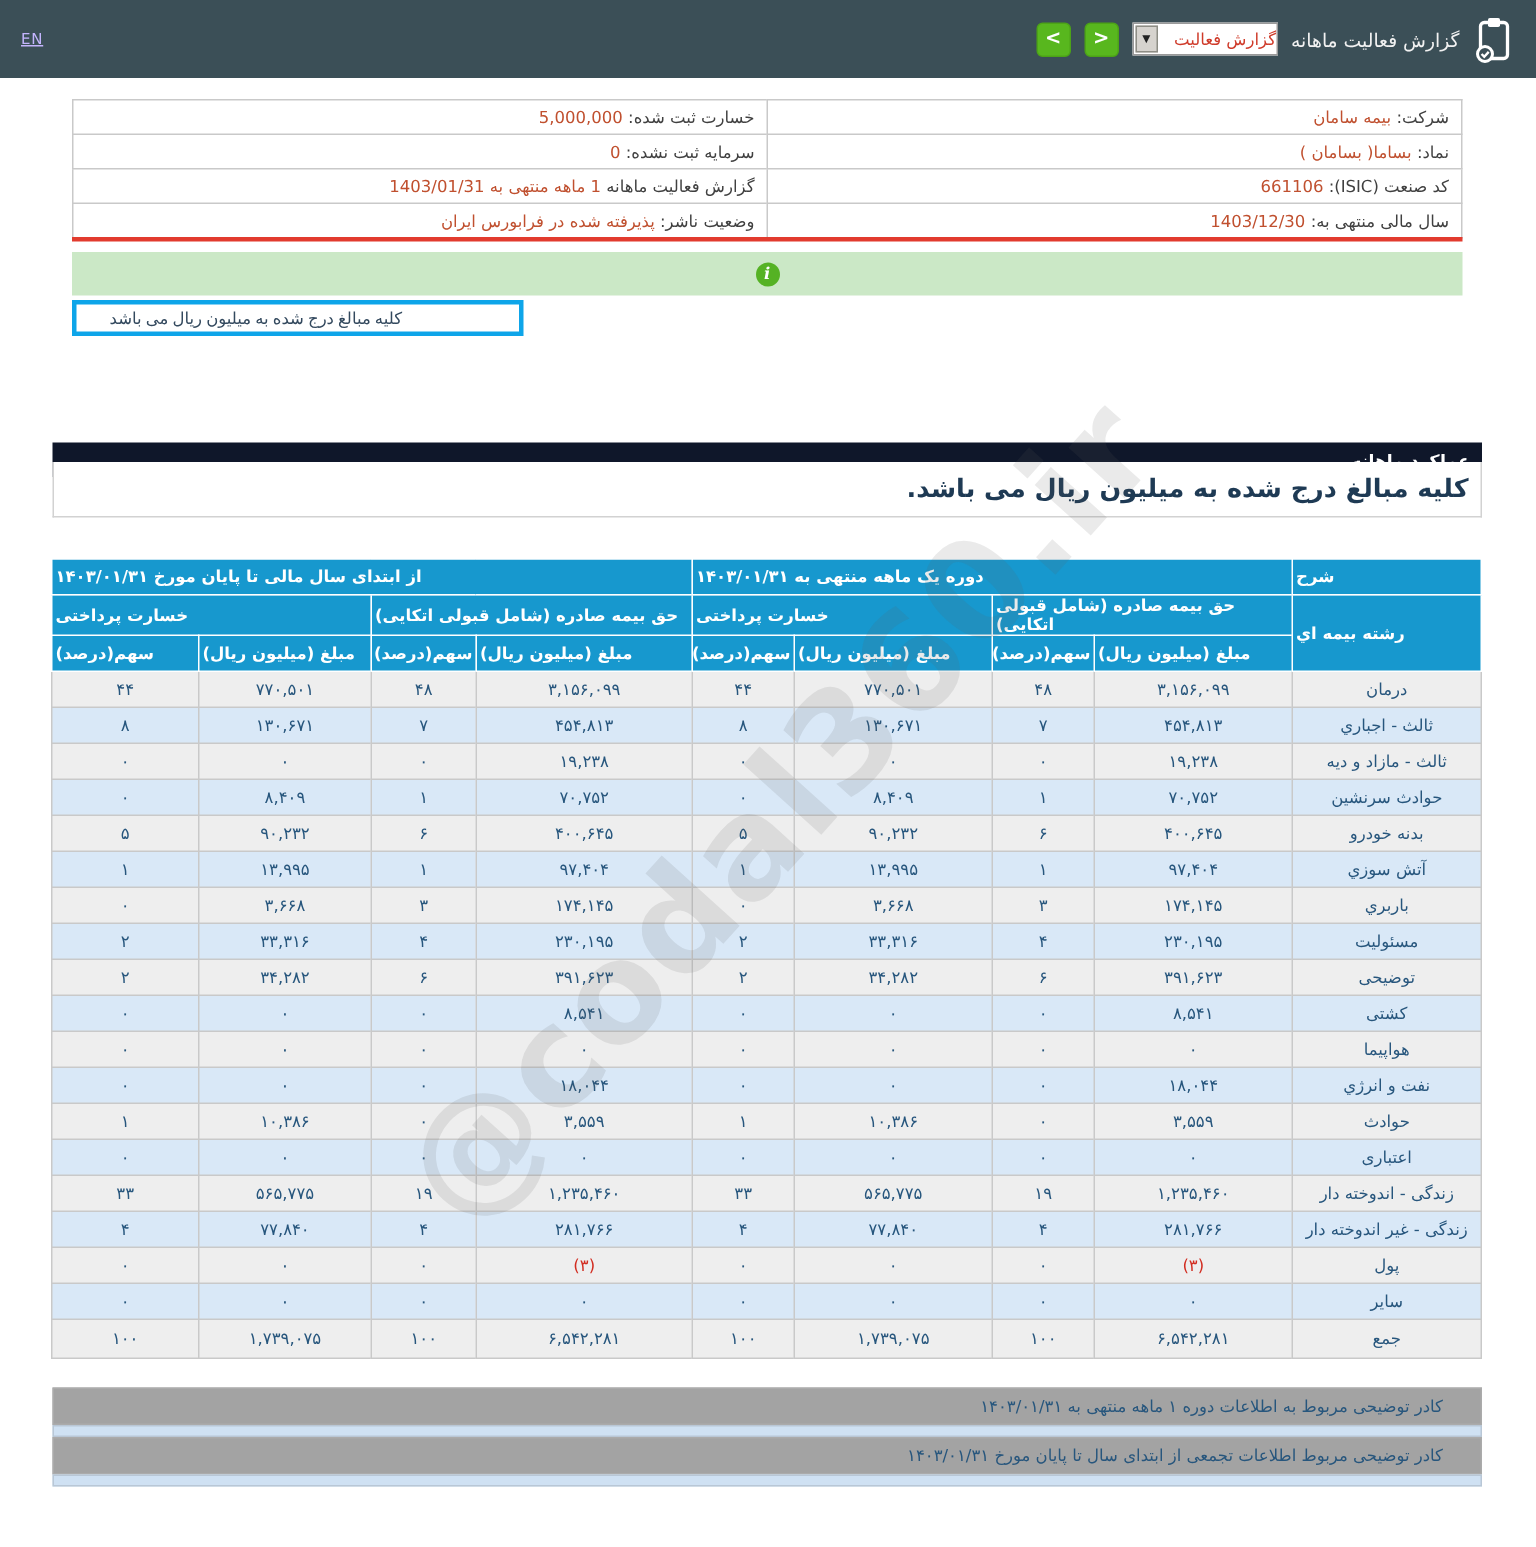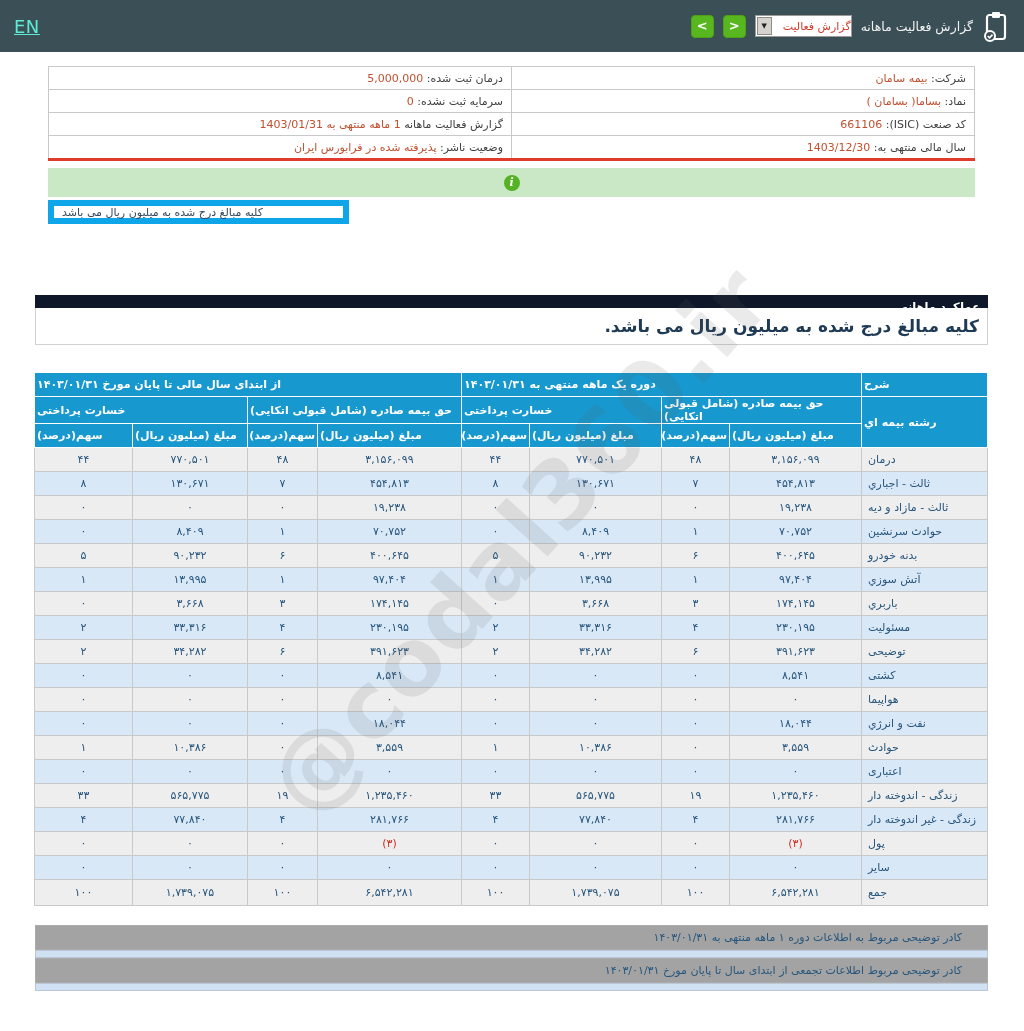--- a/index.html
+++ b/index.html
@@ -1,21 +1,21 @@
 <!DOCTYPE html>
 <html lang="fa"><head>
 <meta charset="utf-8">
 <style>
   * { box-sizing: border-box; margin: 0; padding: 0; }
   html,body { width:1024px; background:#fff; }
   body { font-family:"DejaVu Sans", sans-serif; position:relative; height:1031px; overflow:hidden; }
 
   
   .topbar { height:52px; background:#3b4f57; display:flex; align-items:center; padding:0 14px; }
-  .en-link { color:#5eead4; font-size:18px; text-decoration:underline; letter-spacing:.5px; }
+  .en-link { color:#c4b5fd; font-size:10px; text-decoration:underline; letter-spacing:.5px; }
   .topbar-right { margin-left:auto; display:flex; align-items:center; gap:9px; }
   .nav-btn { width:23px; height:23px; background:#58b71e; border:1px solid #4ca317; border-radius:4px;
              color:#fff; font-weight:bold; font-size:13px; line-height:20px; text-align:center; cursor:pointer; }
   .report-select { width:97px; height:22px; background:#fff; border:1px solid #9a9a9a; display:flex;
                    align-items:center; flex-direction:row; cursor:pointer; }
   .report-select .arrow-box { width:15px; height:18px; margin:1px; background:#d6d3ce; border:1px solid #8d8d85;
                    font-size:7px; color:#222; display:flex; align-items:center; justify-content:center; }
   .report-select .sel-text { flex:1; color:#cf3b2a; font-size:11px; text-align:right; direction:rtl;
                    white-space:nowrap; overflow:hidden; padding-left:1px; }
   .topbar-title { color:#f2f2f2; font-size:12.5px; direction:rtl; }
@@ -33,38 +33,38 @@
   .red-rule { position:absolute; left:48px; top:158px; width:927px; height:3px; background:#e23b2e; }
 
   .green-banner { position:absolute; left:48px; top:168px; width:927px; height:29px; background:#cbe8c6;
                   display:flex; align-items:center; justify-content:center; gap:6px; direction:rtl;
                   color:#2e7031; font-size:12px; }
   .info-circle { width:16px; height:16px; border-radius:50%; background:#55b224; color:#fff; font-size:11px;
                  font-weight:bold; display:inline-flex; align-items:center; justify-content:center;
                  font-family:"DejaVu Serif", serif; font-style:italic; }
 
   .unit-box { position:absolute; left:48px; top:200px; width:301px; height:24px; background:#fff;
-              border:6px solid #0ea5e9; display:flex; align-items:center; justify-content:flex-end;
-              direction:rtl; padding:0 8px; font-size:11px; color:#33495e; }
+              border:3px solid #0ea5e9; display:flex; align-items:center; justify-content:flex-end;
+              direction:rtl; padding:0 22px; font-size:11px; color:#33495e;font-family:Liberation Serif, serif; }
 
   
   .section-bar { position:absolute; left:35px; top:295px; width:953px; height:23px; background:#0f172a;
                  color:#fff; font-size:11.5px; font-weight:bold; display:flex; align-items:center;
                  direction:rtl; padding:0 8px; }
   .section-note { position:absolute; left:35px; top:308px; width:953px; height:37px; background:#fff;
                   border:1px solid #d2d2d2; border-top:none; display:flex; align-items:center;
                   direction:rtl; padding:0 8px; font-size:17px; font-weight:bold; color:#1e3a54; }
 
   
   .main-table-wrap { position:absolute; left:35px; top:372px; width:953px; }
   table.main { border-collapse:collapse; table-layout:fixed; width:953px; direction:rtl; font-size:11px; }
   table.main th { background:#1798ce; color:#fff; font-weight:bold; border:1px solid #fff;
                   height:24px; text-align:left; padding:0 2px; }
   table.main td { border:1px solid #c9c9c9; height:24px; color:#27567d; }
-  table.main td.line { text-align:left; padding:0 6px; }
+  table.main td.line { text-align:center; padding:0 6px; }
   table.main td.num { text-align:center; direction:ltr; }
   table.main tbody tr:nth-child(odd) td { background:#eeeeee; }
   table.main tbody tr:nth-child(even) td { background:#d9e8f7; }
   table.main tr.total td { background:#fbdc9b; height:26px; }
   table.main td.neg { color:#d22d21; }
 
   
   .footer-row { position:absolute; left:35px; width:953px; height:25px; background:#a3a3a3;
                 border:1px solid #ababab; display:flex; align-items:center; direction:rtl;
                 padding:0 25px; font-size:11px; color:#27567d; }
@@ -102,21 +102,21 @@
 <div class="content">
 
   <table class="info-table">
     <tbody>
         <tr>
       <td style="width:50%">
         <span class="info-label">شرکت:</span>
         <span class="info-value">بیمه سامان</span>
       </td>
       <td>
-        <span class="info-label">درمان ثبت شده:</span>
+        <span class="info-label">خسارت ثبت شده:</span>
         <span class="info-value">5,000,000</span>
       </td>
     </tr>
     <tr>
       <td>
         <span class="info-label">نماد:</span>
         <span class="info-value">بساما( بسامان )</span>
       </td>
       <td>
         <span class="info-label">سرمایه ثبت نشده:</span>

